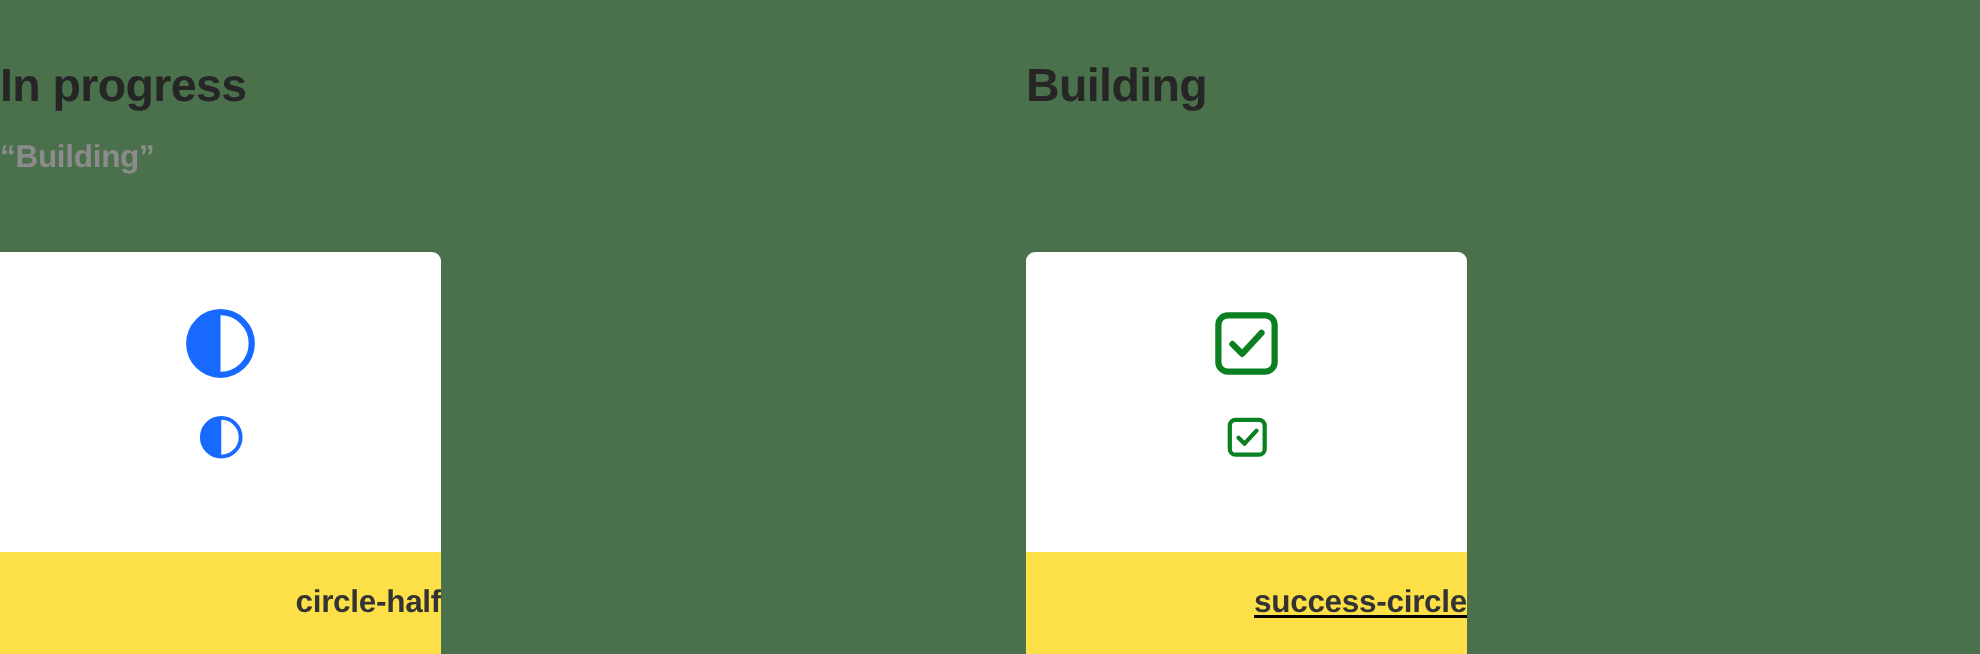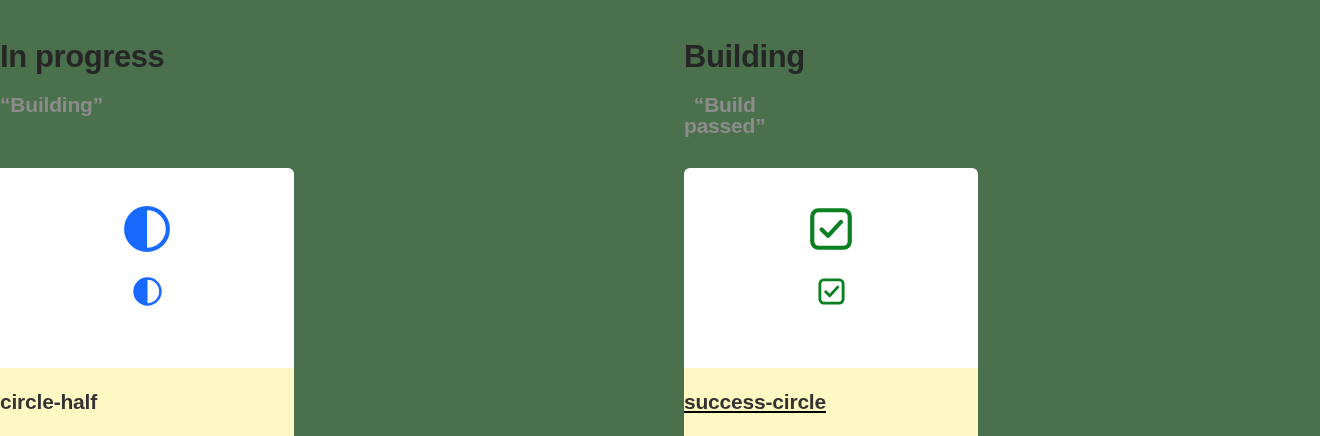--- a/index.html
+++ b/index.html
@@ -71,24 +71,24 @@
     height: 50px;
     display: block;
   }
   .icon-small {
     width: 31px;
     height: 31px;
     display: block;
   }
   .card-footer {
     flex: 0 0 68px;
-    background: #fef9c3;
+    background: #fde047;
     display: flex;
     align-items: center;
-    justify-content: flex-start;
+    justify-content: flex-end;
   }
   .card-footer span {
     font-size: 21px;
     font-weight: bold;
     color: #333333;
     letter-spacing: -0.2px;
   }
 
   
   .column.first .title,
@@ -119,21 +119,20 @@
         </svg>
       </div>
       <div class="card-footer">
         <span>circle-half</span>
       </div>
     </div>
   </div>
 
   <div class="column c2">
     <div class="title">Building</div>
-    <div class="subtitle">“Build passed”</div>
     <div class="card">
       <div class="card-body">
         <svg class="icon-big" viewBox="0 0 24 24">
           <rect x="3" y="3" width="18" height="18" rx="3" ry="3" fill="none" stroke="#0a8020" stroke-width="2"></rect>
           <path d="M7.5 12.2 L10.6 15.3 L16.8 8.6" fill="none" stroke="#0a8020" stroke-width="2" stroke-linecap="round" stroke-linejoin="round"></path>
         </svg>
         <svg class="icon-small" viewBox="0 0 24 24">
           <rect x="3" y="3" width="18" height="18" rx="3" ry="3" fill="none" stroke="#0a8020" stroke-width="2.2"></rect>
           <path d="M7.5 12.2 L10.6 15.3 L16.8 8.6" fill="none" stroke="#0a8020" stroke-width="2.2" stroke-linecap="round" stroke-linejoin="round"></path>
         </svg>

